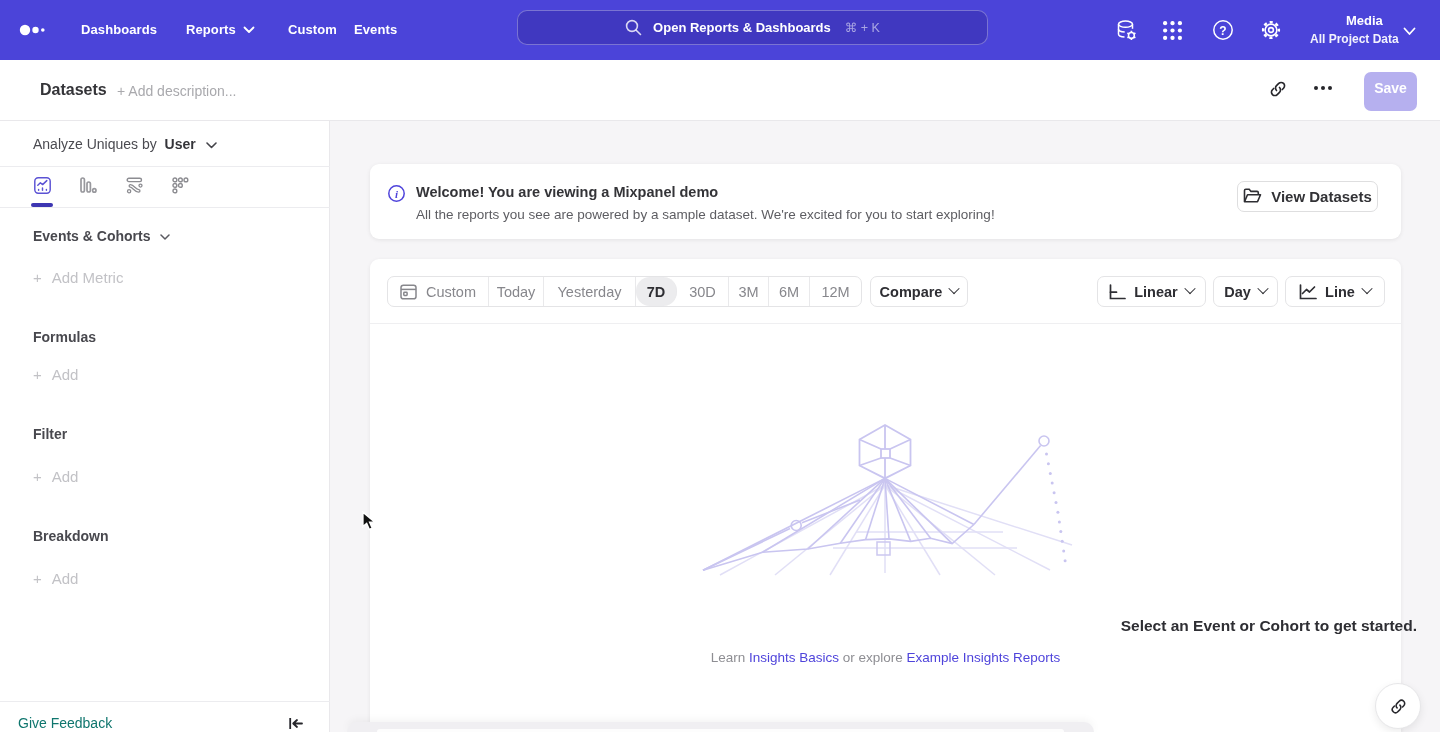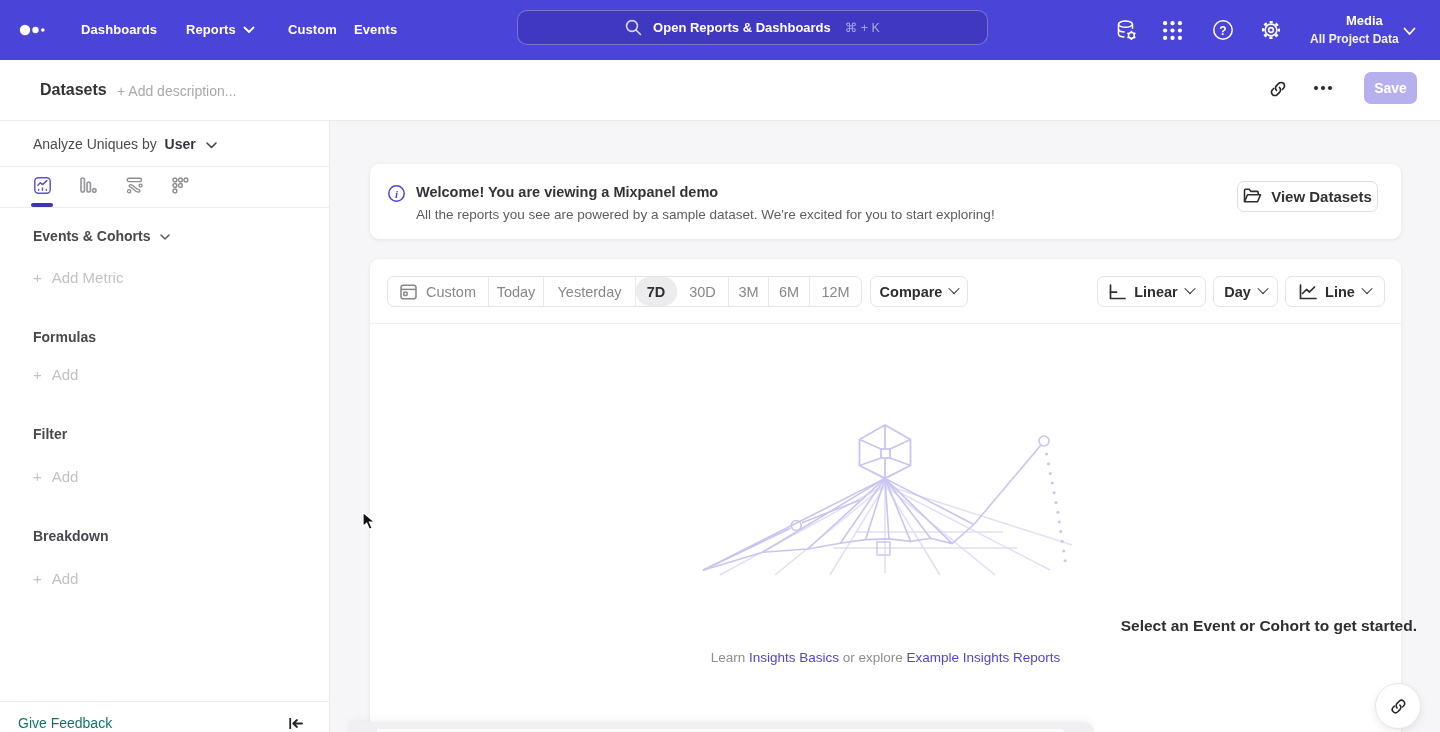--- a/index.html
+++ b/index.html
@@ -13,21 +13,21 @@
 #searchbox .cmdk { color:rgba(255,255,255,0.55); font-weight:400; margin-left:14px; font-size:12.5px; }
 .navicon { position:absolute; top:19px; }
 #mediabox { position:absolute; left:1310px; top:11px; color:#fff; }
 #mediabox .l1 { font-size:13px; font-weight:700; line-height:19px;margin-left:36px; }
 #mediabox .l2 { font-size:12px; font-weight:700; line-height:19px; color:rgba(255,255,255,0.93); }
 
 
 #header2 { position:absolute; top:60px; left:0; width:1440px; height:61px; background:#fff; border-bottom:1px solid #e9e8eb; }
 #header2 .untitled { position:absolute; left:40px; top:21px; font-size:16px; font-weight:700; color:#343438; }
 #header2 .desc { position:absolute; left:117px; top:23px; font-size:14px; color:#a9a9ad; }
-#savebtn { position:absolute; left:1364px; top:12px; width:53px; height:32px; border-radius:7px; background:#b6b0ef; color:#fff; font-size:14px; font-weight:700; text-align:center; line-height:32px; }
+#savebtn { position:absolute; left:1364px; top:12px; width:53px; height:39px; border-radius:7px; background:#b6b0ef; color:#fff; font-size:14px; font-weight:700; text-align:center; line-height:32px; }
 
 
 #sidebar { position:absolute; top:121px; left:0; width:330px; height:611px; background:#fff; border-right:1px solid #e9e8eb; }
 #sidebar .row1 { position:absolute; left:33px; top:15px; font-size:14px; color:#4a4a50; }
 #sidebar .row1 b { color:#35353a; font-weight:700; }
 .sideheading { position:absolute; left:33px; font-size:14px; font-weight:700; color:#48484e; }
 .addrow { position:absolute; left:33px; font-size:15px; color:#c2c2c6; font-weight:400;}
 .addrow .plus { margin-right:10px; color:#c2c2c6; }
 #tabline { position:absolute; left:31px; top:82px; width:22px; height:4px; border-radius:2px; background:#3d36b2; }
 .sdiv { position:absolute; left:0; width:330px; height:1px; background:#ececef; }

